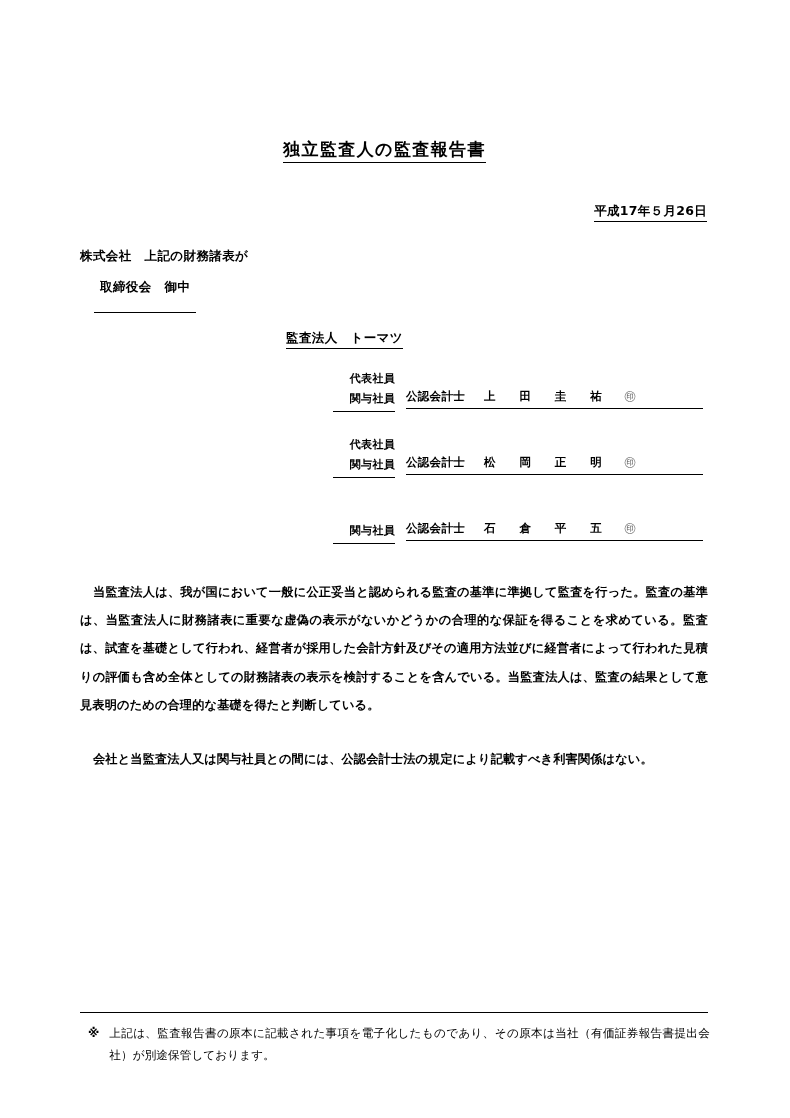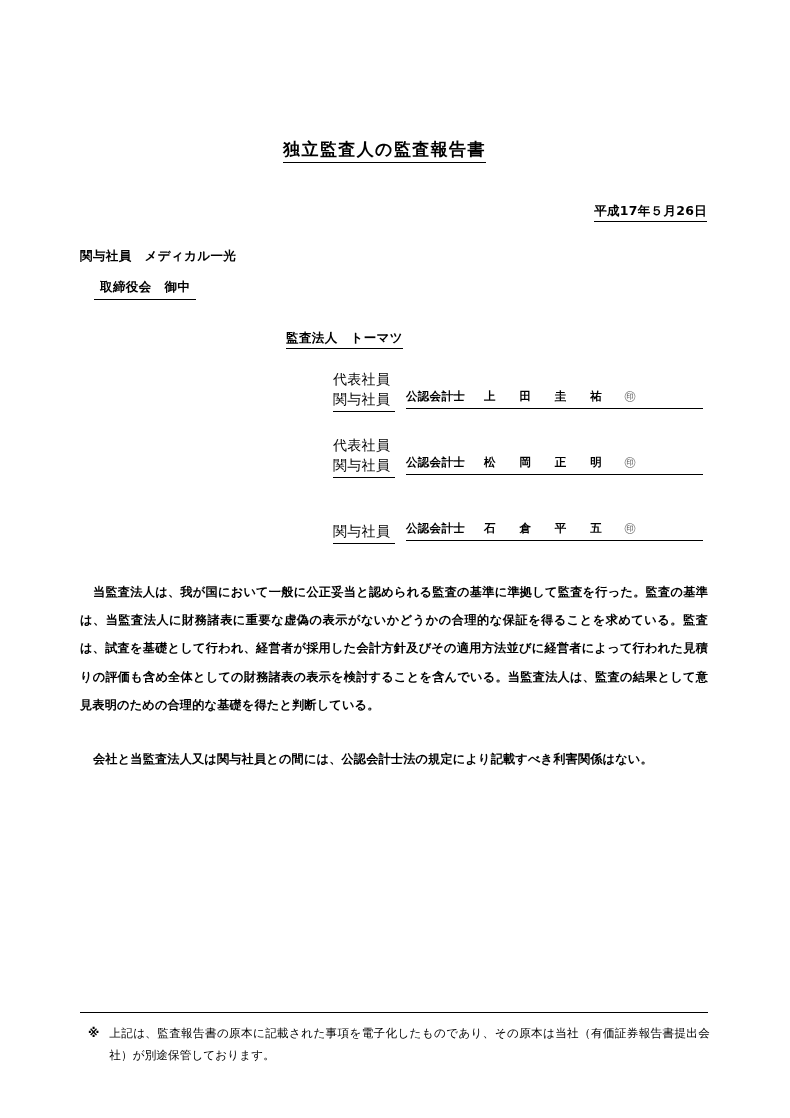--- a/index.html
+++ b/index.html
@@ -72,21 +72,21 @@
   .addressee-row2 {
     margin-top: 11px;
     padding-left: 14px;
   }
   .addressee-board {
     display: inline-block;
     font-size: 12.5px;
     font-weight: bold;
     letter-spacing: 0.4px;
     border-bottom: 1.1px solid #000;
-    padding: 0 6px 3px 6px;
+    padding: 0 6px 16px 6px;
     white-space: pre;
   }
 
   
   .firm-wrap {
     position: absolute;
     top: 327px;
     left: 286px;
   }
   .firm-name {
@@ -115,25 +115,26 @@
     left: 0;
     top: 0;
     width: 62px;
     border-bottom: 1.1px solid #000;
     padding-bottom: 2px;
   }
   .sig-roles.single {
     top: 20px;
   }
   .sig-role {
-    font-size: 14px;
-    font-weight: normal;
+    font-size: 11px;
+    font-weight: bold;
     letter-spacing: 0.3px;
     line-height: 20px;
     white-space: nowrap;
+    text-align: right;
   }
   .sig-name-line {
     position: absolute;
     left: 73px;
     right: 0;
     top: 20px;
     border-bottom: 1.1px solid #000;
     padding-bottom: 4px;
     display: flex;
     align-items: baseline;
@@ -241,21 +242,21 @@
 
   <div class="title-wrap">
     <span class="doc-title">独立監査人の監査報告書</span>
   </div>
 
   <div class="date-wrap">
     <span class="doc-date">平成17年５月26日</span>
   </div>
 
   <div class="addressee">
-    <div class="addressee-company">関与社員　メディカル一光</div>
+    <div class="addressee-company">株式会社　上記の財務諸表が</div>
     <div class="addressee-row2">
       <span class="addressee-board">取締役会　御中</span>
     </div>
   </div>
 
   <div class="firm-wrap">
     <span class="firm-name">監査法人　トーマツ</span>
   </div>
 
   <div class="signatures">

